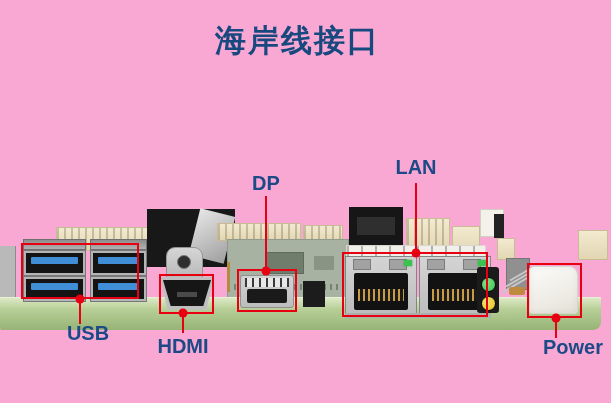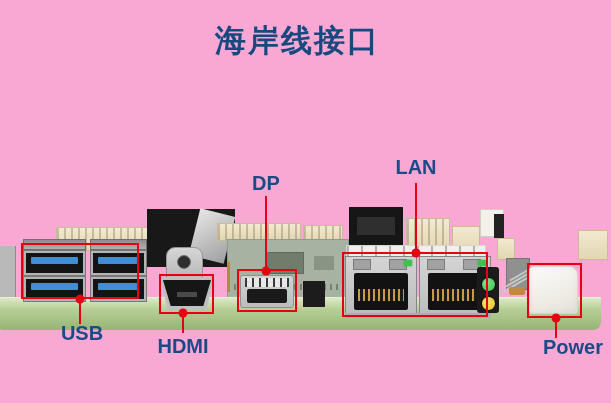--- a/index.html
+++ b/index.html
@@ -176,19 +176,19 @@
   <div class="cline" style="left:265px;top:196px;height:76px;"></div>
   <div class="cline" style="left:415px;top:183px;height:70px;"></div>
   <div class="cline" style="left:555px;top:318px;height:20px;"></div>
 
   <div class="cdot" style="left:80px;top:299px;"></div>
   <div class="cdot" style="left:183px;top:313px;"></div>
   <div class="cdot" style="left:266px;top:271px;"></div>
   <div class="cdot" style="left:416px;top:253px;"></div>
   <div class="cdot" style="left:556px;top:318px;"></div>
 
-  <div class="plabel" style="left:82px;top:322px;">USB</div>
+  <div class="plabel" style="left:88px;top:322px;">USB</div>
   <div class="plabel" style="left:183px;top:335px;">HDMI</div>
   <div class="plabel" style="left:266px;top:172px;">DP</div>
   <div class="plabel" style="left:416px;top:156px;">LAN</div>
   <div class="plabel" style="left:573px;top:336px;">Power</div>
 
 </div>
 
 </body></html>

